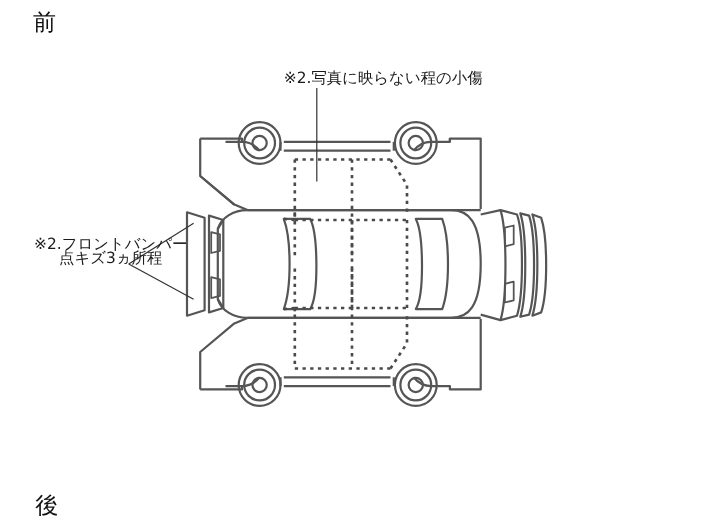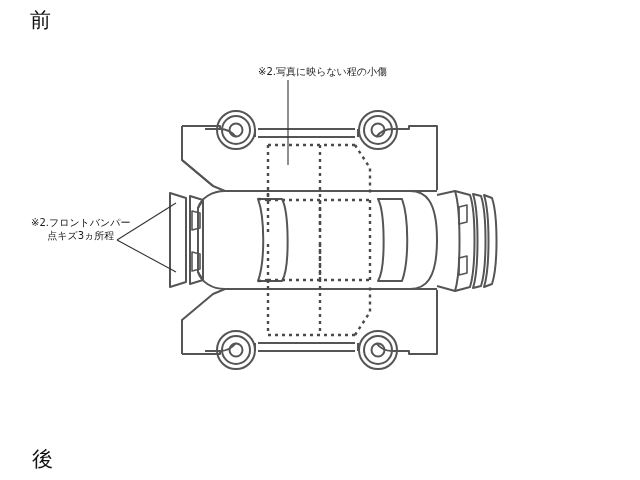--- a/index.html
+++ b/index.html
@@ -29,21 +29,21 @@
     color: #111111;
     font-family: "DejaVu Sans", "Liberation Sans", sans-serif;
     white-space: nowrap;
     user-select: none;
   }
   #label-front { left: 30px; top: 10px; }
   #label-rear  { left: 32px; top: 449px; }
 
   .annot {
     position: absolute;
-    font-size: 10px;
+    font-size: 14px;
     line-height: 13px;
     color: #1a1a1a;
     white-space: nowrap;
     font-family: "DejaVu Sans", "Liberation Sans", sans-serif;
     user-select: none;
   }
   #annot-1 { left: 31px; top: 216px; text-align: center; }
   #annot-1 .l2 { display: block; text-align: center; }
   #annot-2 { left: 258px; top: 65px; }
 

